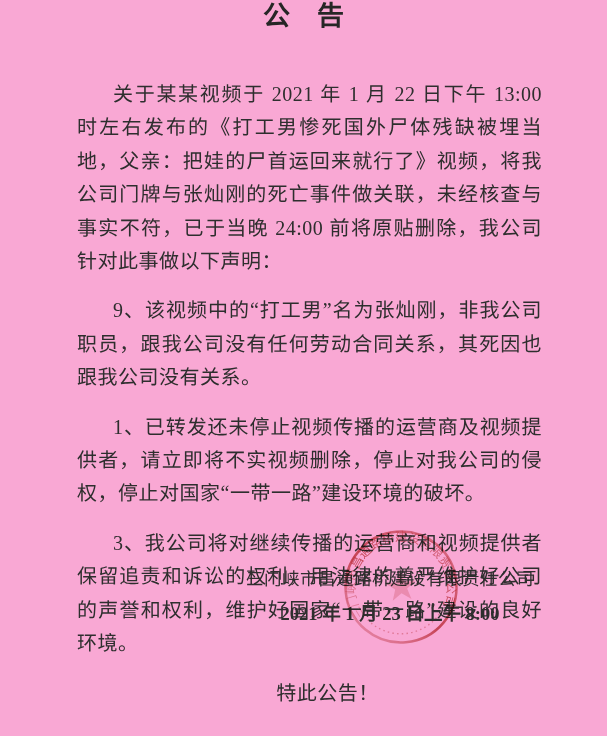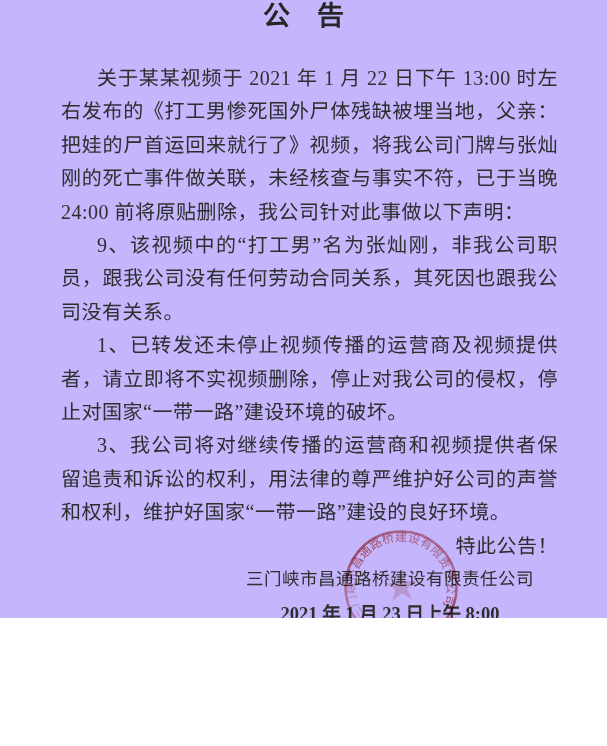--- a/index.html
+++ b/index.html
@@ -3,22 +3,22 @@
 <meta charset="utf-8">
 <style>
   html, body {
     margin: 0;
     padding: 0;
     background: #ffffff;
   }
   .page {
     position: relative;
     width: 607px;
-    height: 618px;
-    background: #c4b5fd;
+    height: 736px;
+    background: #f9a8d4;
     overflow: hidden;
     font-family: "Liberation Serif", "DejaVu Serif", serif;
     color: #2e2e2e;
   }
   .doc-title {
     position: absolute;
     top: 0;
     left: 0;
     width: 100%;
     text-align: center;
@@ -31,28 +31,28 @@
     position: absolute;
     top: 62px;
     left: 61px;
     width: 497px;
     font-size: 20px;
     line-height: 33.4px;
     text-align: justify;
     letter-spacing: 0.5px;
   }
   .doc-body p {
-    margin: 0;
+    margin: 16px;
     padding: 0;
     text-indent: 1.8em;
   }
   .closing {
     margin: 0;
     text-indent: 2.6em;
-    text-align: right;
+    text-align: center;
   }
   .signature {
     position: absolute;
     top: 562px;
     left: 390px;
     transform: translateX(-50%);
     text-align: center;
     white-space: nowrap;
     z-index: 2;
   }

